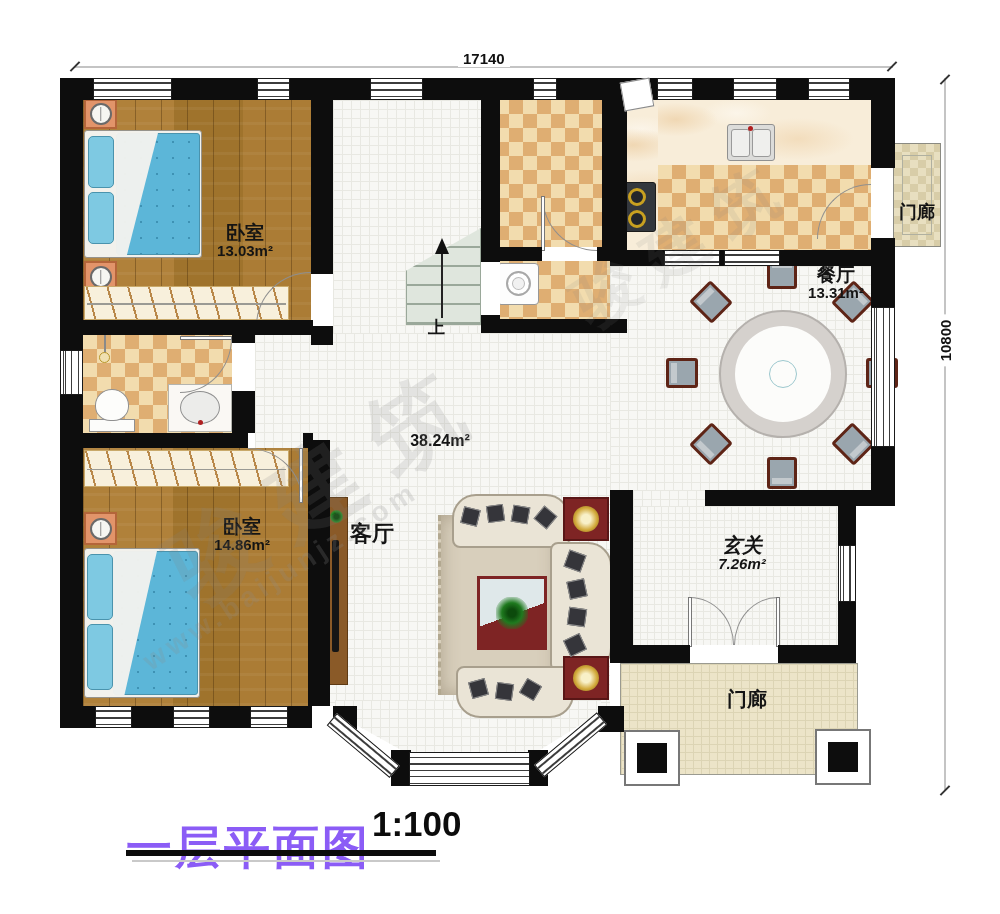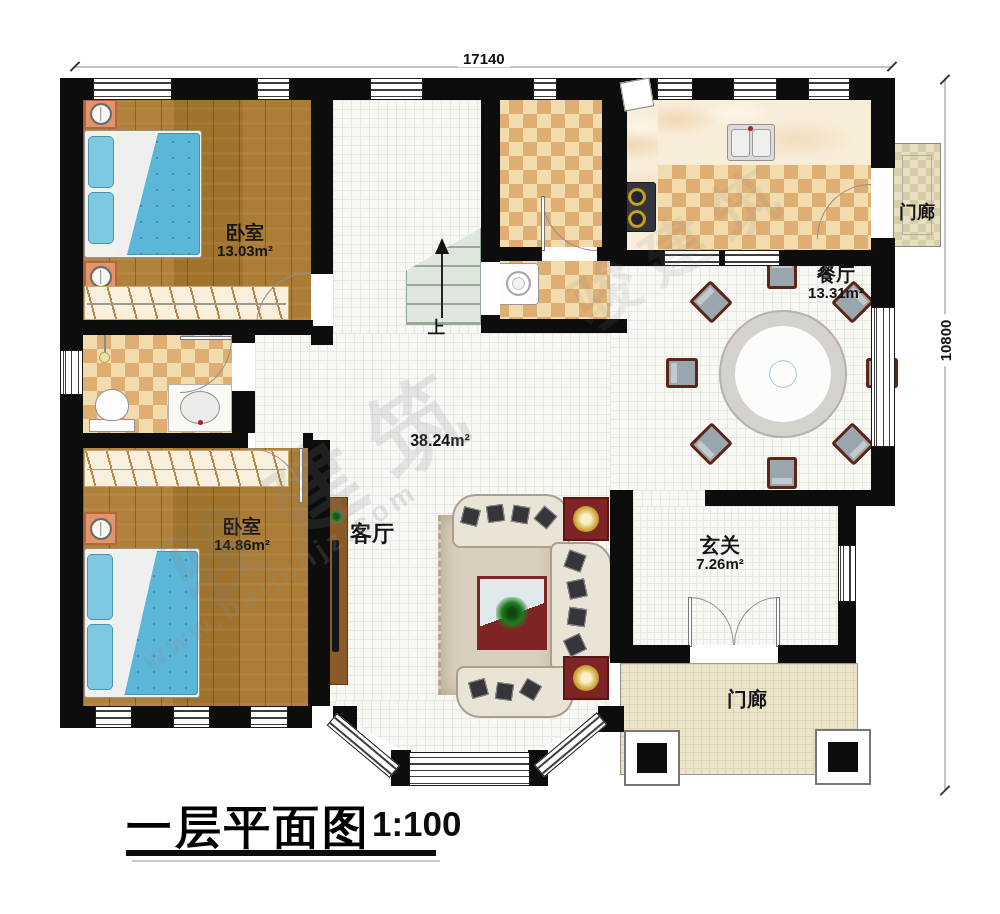--- a/index.html
+++ b/index.html
@@ -40,21 +40,21 @@
   .chair:before{content:"";position:absolute;left:2px;right:2px;top:2px;height:6px;background:#c3c9cd;}
   .wm{color:rgba(130,130,130,.17);font-weight:900;z-index:30;pointer-events:none;white-space:nowrap;}
   
   .rlabel{z-index:20;text-align:center;color:#141414;font-weight:bold;line-height:1.12;white-space:nowrap;}
   .rname{font-size:19px;}
   .rarea{font-size:15px;}
   .dim{z-index:25;color:#111;font-weight:bold;font-size:15px;background:#fff;padding:0 5px;}
   .dimline{background:#c4c4c4;z-index:24;}
   .tick{background:#333;width:2px;height:13px;transform:rotate(45deg);z-index:25;}
   
-  .ft-title{font-size:46px;font-weight:900;letter-spacing:3px;color:#000000;}
+  .ft-title{font-size:46px;font-weight:900;letter-spacing:3px;color:#8b5cf6;margin-top:20px;}
   .ft-scale{font-size:35px;font-weight:600;color:#0c0c0c;}
   .ft-stats{font-size:16px;font-weight:bold;color:#111;line-height:21px;white-space:nowrap;}
 </style>
 </head>
 <body>
 
 <div id="stage">
 
   <div class="abs tile" style="left:333px;top:100px;width:148px;height:245px;"></div>
   <div class="abs tile" style="left:255px;top:333px;width:355px;height:373px;"></div>
@@ -244,21 +244,21 @@
   <div class="abs rlabel" style="left:182px;top:516px;width:120px;">
     <div class="rname">卧室</div>
     <div class="rarea">14.86m²</div>
   </div>
   <div class="abs rlabel" style="left:340px;top:522px;width:64px;">
     <div class="rname" style="font-size:22px;">客厅</div>
   </div>
   <div class="abs rlabel" style="left:395px;top:432px;width:90px;">
     <div class="rarea" style="font-size:16px;">38.24m²</div>
   </div>
-  <div class="abs rlabel" style="left:650px;top:534px;width:140px;">
+  <div class="abs rlabel" style="left:672px;top:534px;width:140px;font-style:italic;">
     <div class="rname" style="font-size:20px;">玄关</div>
     <div class="rarea">7.26m²</div>
   </div>
   <div class="abs rlabel" style="left:687px;top:688px;width:120px;">
     <div class="rname" style="font-size:20px;">门廊</div>
   </div>
 
   <div class="abs dimline" style="left:75px;top:66px;width:818px;height:1.5px;"></div>
   <div class="abs tick" style="left:74px;top:60px;"></div>
   <div class="abs tick" style="left:891px;top:60px;"></div>

